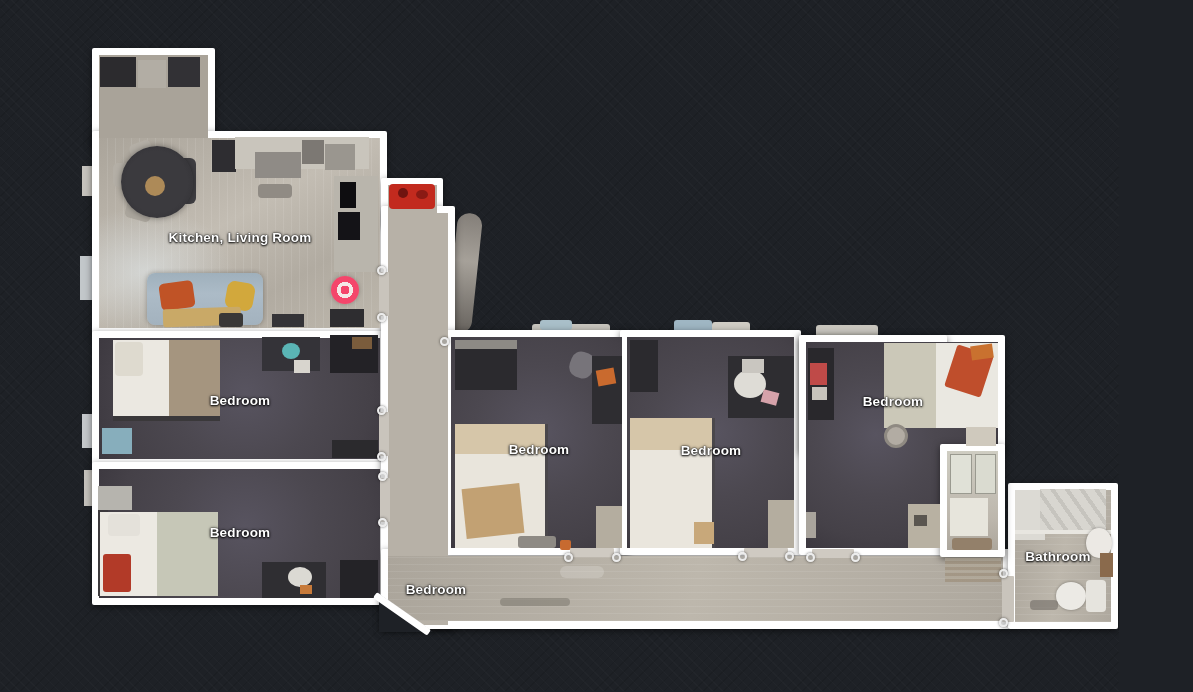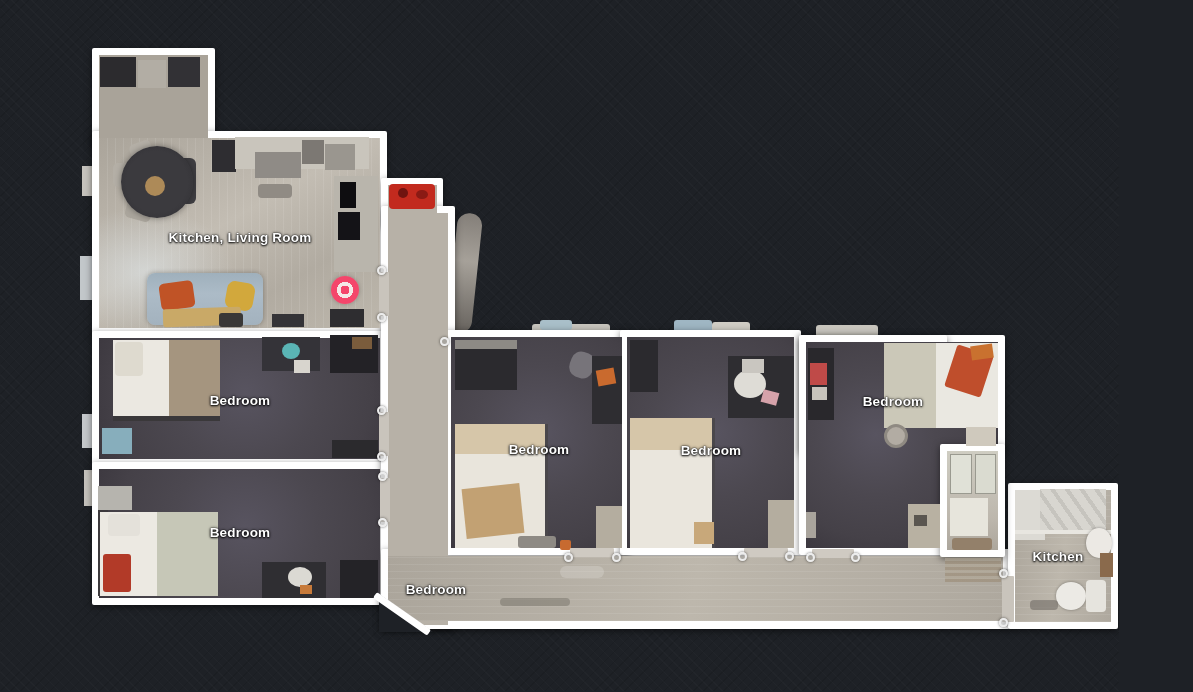--- a/index.html
+++ b/index.html
@@ -215,15 +215,15 @@
 
   <div class="marker" style="left:331px;top:276px;"></div>
 
   <div class="lbl" style="left:240px;top:237px;">Kitchen, Living Room</div>
   <div class="lbl" style="left:240px;top:400px;">Bedroom</div>
   <div class="lbl" style="left:240px;top:532px;">Bedroom</div>
   <div class="lbl" style="left:539px;top:449px;">Bedroom</div>
   <div class="lbl" style="left:711px;top:450px;">Bedroom</div>
   <div class="lbl" style="left:893px;top:401px;">Bedroom</div>
   <div class="lbl" style="left:436px;top:589px;">Bedroom</div>
-  <div class="lbl" style="left:1058px;top:556px;">Kitchen</div>
+  <div class="lbl" style="left:1058px;top:556px;">Bathroom</div>
 
 </div>
 
 </body></html>

